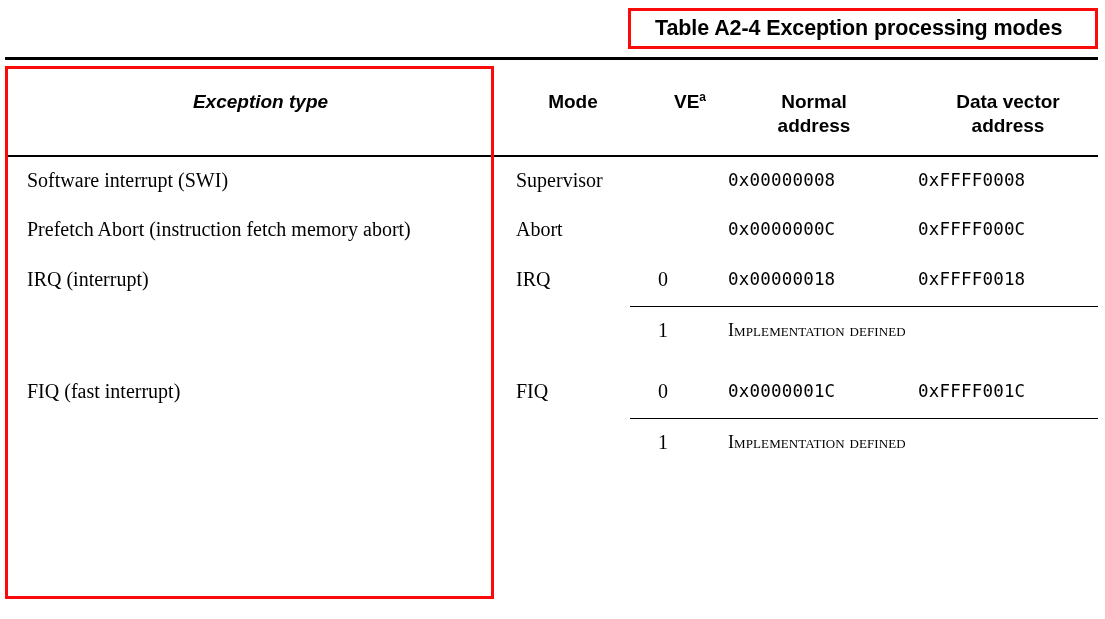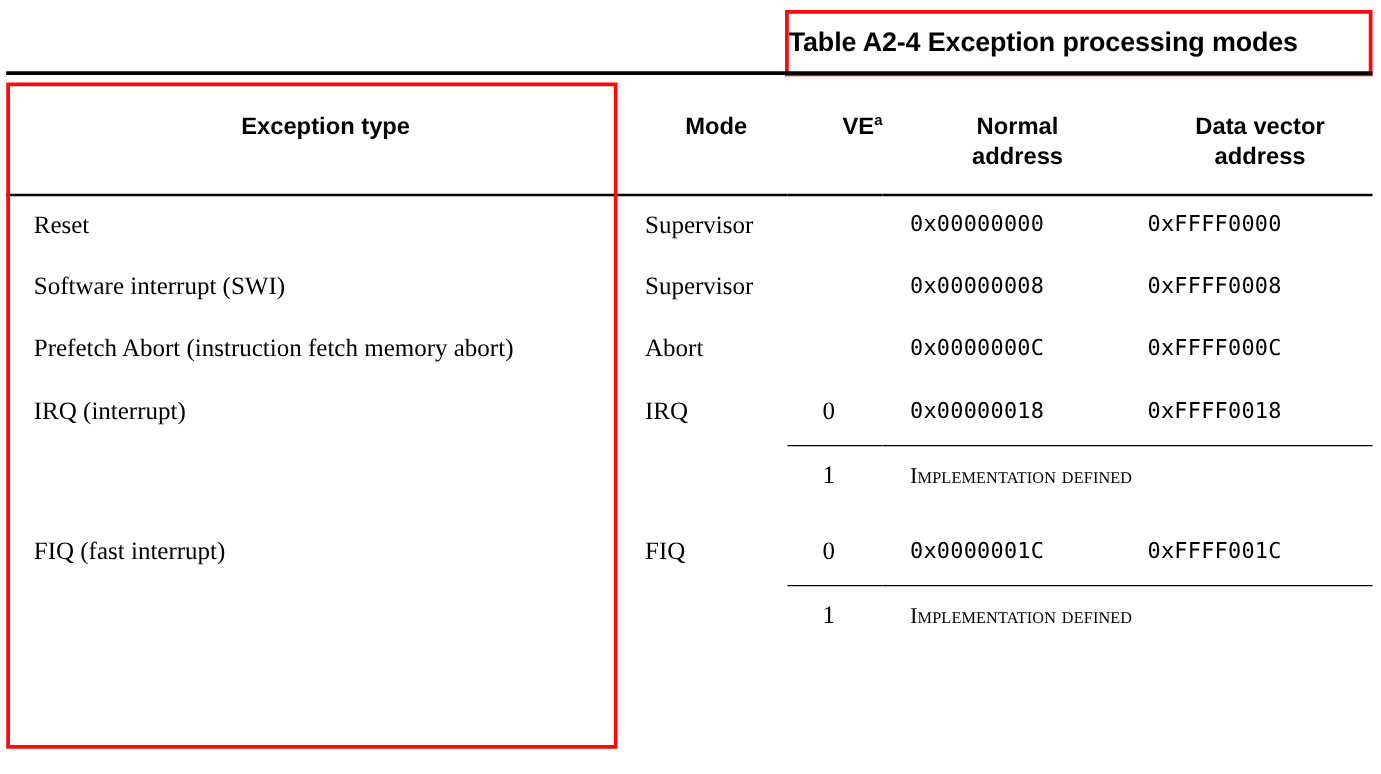--- a/index.html
+++ b/index.html
@@ -15,27 +15,27 @@
     color: #000000;
     overflow: hidden;
   }
 
   
   #caption-box {
     position: absolute;
     left: 628px;
     top: 8px;
     width: 470px;
-    height: 53px;
+    height: 41px;
     box-sizing: border-box;
     border: 3px solid #fb0a0a;
     background: #ffffff;
     display: flex;
     align-items: center;
-    padding-left: 0;
+    padding-left: 24px;
   }
   #caption-text {
     font-family: "Liberation Sans", "DejaVu Sans", sans-serif;
     font-weight: bold;
     font-size: 21.5px;
     letter-spacing: -0.1px;
     white-space: nowrap;
   }
 
   
@@ -73,21 +73,21 @@
   .hdr-cell {
     font-family: "Liberation Sans", "DejaVu Sans", sans-serif;
     font-weight: bold;
     font-size: 19px;
     line-height: 24px;
     height: 96px;
     padding-top: 30px !important;
     box-sizing: border-box;
     border-bottom: 2px solid #000 !important;
   }
-  .hdr-exc  { padding-left: 22px !important; }
+  .hdr-exc  { padding-left: 22px !important; font-style: italic; }
   .hdr-mode { padding-left: 22px !important; }
   .hdr-ve   { padding-left: 17px !important; text-align: right; }
   .hdr-norm { padding-left: 22px !important; }
   .hdr-high { padding-left: 18px !important; }
   .sup {
     font-size: 12px;
     vertical-align: super;
     line-height: 0;
   }
 
@@ -178,27 +178,20 @@
       <tr>
         <th class="hdr-cell hdr-exc">Exception type</th>
         <th class="hdr-cell hdr-mode">Mode</th>
         <th class="hdr-cell hdr-ve"><span>VE</span><span class="sup">a</span></th>
         <th class="hdr-cell hdr-norm"><span>Normal</span><br><span>address</span></th>
         <th class="hdr-cell hdr-high"><span>Data vector</span><br><span>address</span></th>
       </tr>
     </thead>
     <tbody>
 
-      <tr class="body-row">
-        <td class="cell-exc">Reset</td>
-        <td class="cell-mode">Supervisor</td>
-        <td class="cell-ve"></td>
-        <td class="cell-addr">0x00000000</td>
-        <td class="cell-addr high">0xFFFF0000</td>
-      </tr>
 
 
       <tr class="body-row">
         <td class="cell-exc">Software interrupt (SWI)</td>
         <td class="cell-mode">Supervisor</td>
         <td class="cell-ve"></td>
         <td class="cell-addr">0x00000008</td>
         <td class="cell-addr high">0xFFFF0008</td>
       </tr>
 

